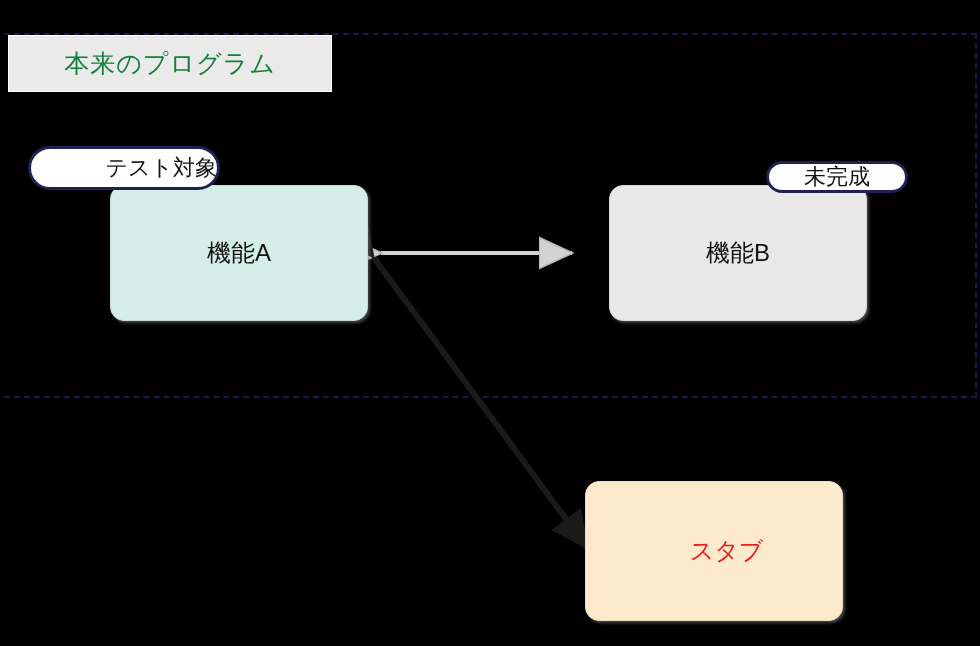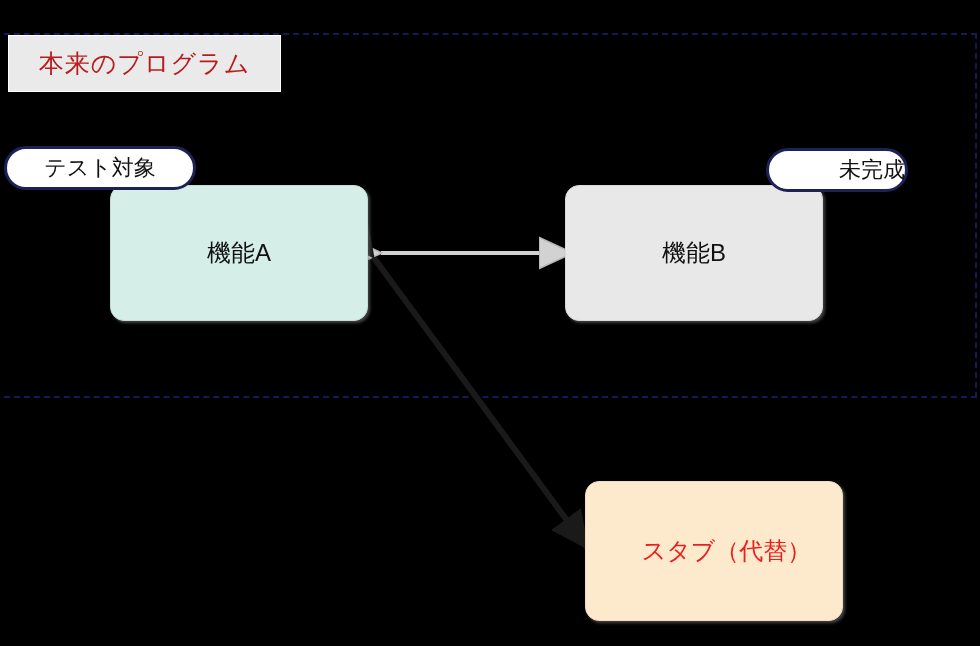--- a/index.html
+++ b/index.html
@@ -28,29 +28,29 @@
     border: 2px dashed #141a55;
     box-sizing: border-box;
     pointer-events: none;
   }
 
   
   .section-label {
     position: absolute;
     left: 8px;
     top: 35px;
-    width: 273px;
+    width: 324px;
     height: 57px;
     background: #eaeaea;
     border: 1px solid #ffffff;
     box-sizing: border-box;
     display: flex;
     align-items: center;
     justify-content: center;
-    color: #b91c1c;
+    color: #15803d;
     font-size: 25px;
     letter-spacing: 1px;
   }
 
   
   .node {
     position: absolute;
     box-sizing: border-box;
     border-radius: 14px;
     display: flex;
@@ -67,21 +67,21 @@
   #node-a {
     left: 110px;
     top: 185px;
     width: 258px;
     height: 136px;
     background: #d5efe8;
     border: 1px solid #c4ded7;
     color: #111111;
   }
   #node-b {
-    left: 565px;
+    left: 609px;
     top: 185px;
     width: 258px;
     height: 136px;
     background: #e8e8e8;
     border: 1px solid #d9d9d9;
     color: #111111;
   }
   #node-stub {
     left: 585px;
     top: 481px;
@@ -102,31 +102,31 @@
     border-radius: 999px;
     display: flex;
     align-items: center;
     justify-content: center;
     color: #111111;
     font-size: 22px;
     white-space: nowrap;
     z-index: 5;
   }
   #pill-test-target {
-    left: 4px;
+    left: 28px;
     top: 146px;
     width: 192px;
     height: 44px;
+    justify-content: flex-end;
   }
   #pill-incomplete {
     left: 766px;
-    top: 148px;
+    top: 161px;
     width: 142px;
-    height: 44px;
-    justify-content: flex-end;
+    height: 32px;
   }
 
   
   #arrows {
     position: absolute;
     left: 0;
     top: 0;
     width: 980px;
     height: 646px;
     overflow: visible;
@@ -171,21 +171,20 @@
   <div class="node" id="node-a">
     <span class="line1">機能A</span>
   </div>
 
   <div class="node" id="node-b">
     <span class="line1">機能B</span>
   </div>
 
   <div class="node" id="node-stub">
     <span class="line1">スタブ</span>
-    <span class="line2">（代替）</span>
   </div>
 
   <div class="pill" id="pill-test-target">
     <span>テスト対象</span>
   </div>
 
   <div class="pill" id="pill-incomplete">
     <span>未完成</span>
   </div>
 

